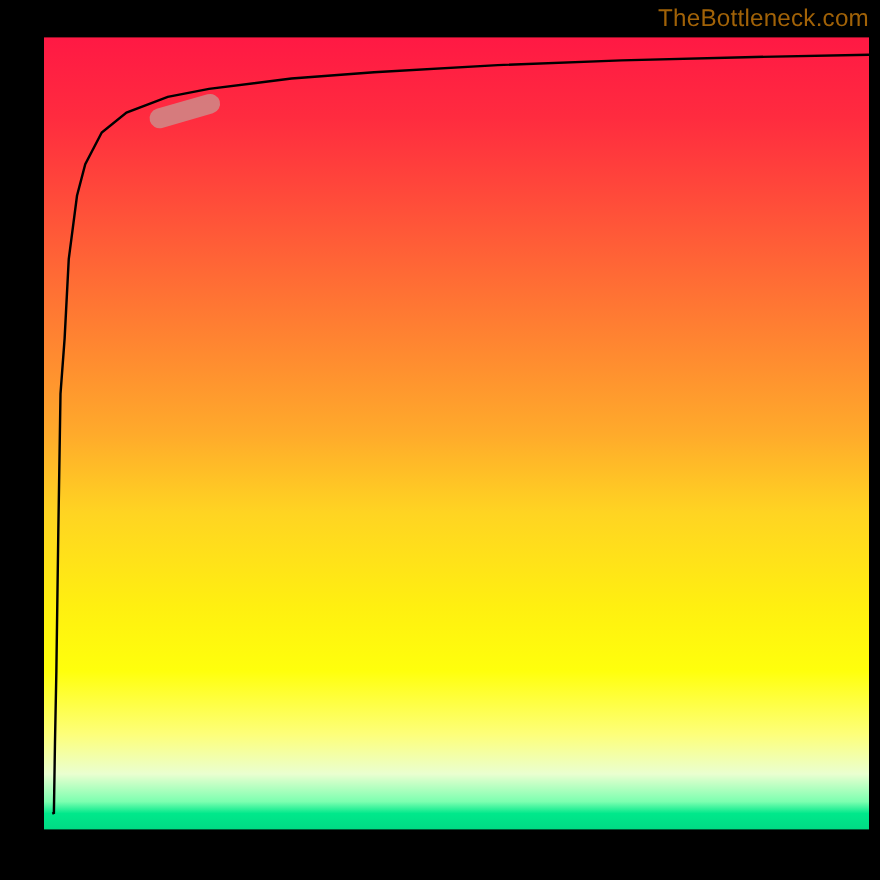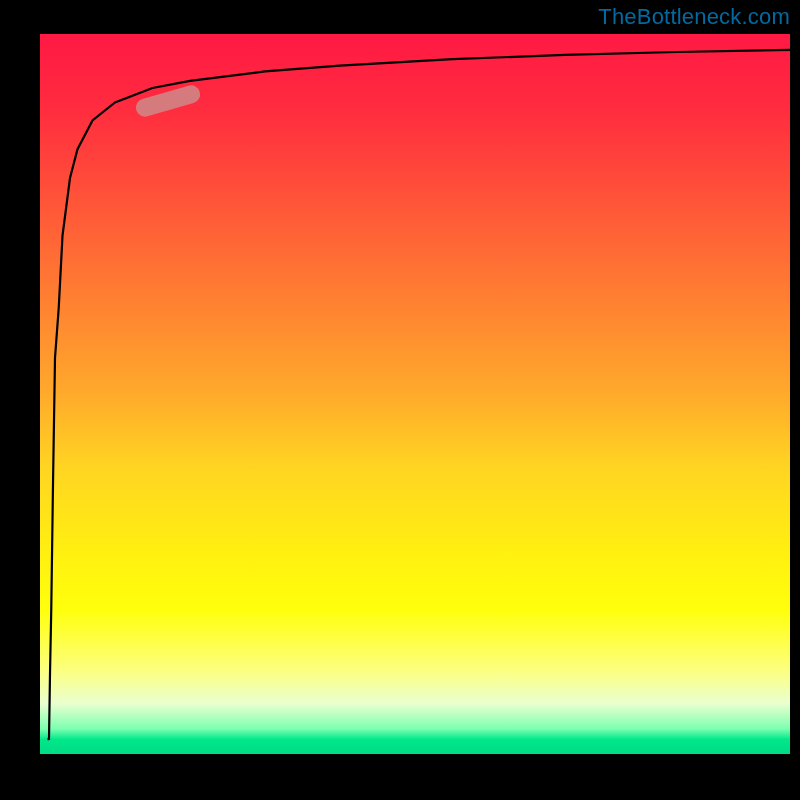--- a/index.html
+++ b/index.html
@@ -13,21 +13,21 @@
   }
   .canvas {
     position: relative;
     width: 800px;
     height: 800px;
   }
   .watermark {
     position: absolute;
     top: 4px;
     right: 10px;
-    color: #0369a1;
+    color: #a16207;
     font-size: 22px;
     letter-spacing: 0.2px;
     user-select: none;
   }
   .plot-area {
     position: absolute;
     left: 40px;
     top: 34px;
     width: 750px;
     height: 720px;

